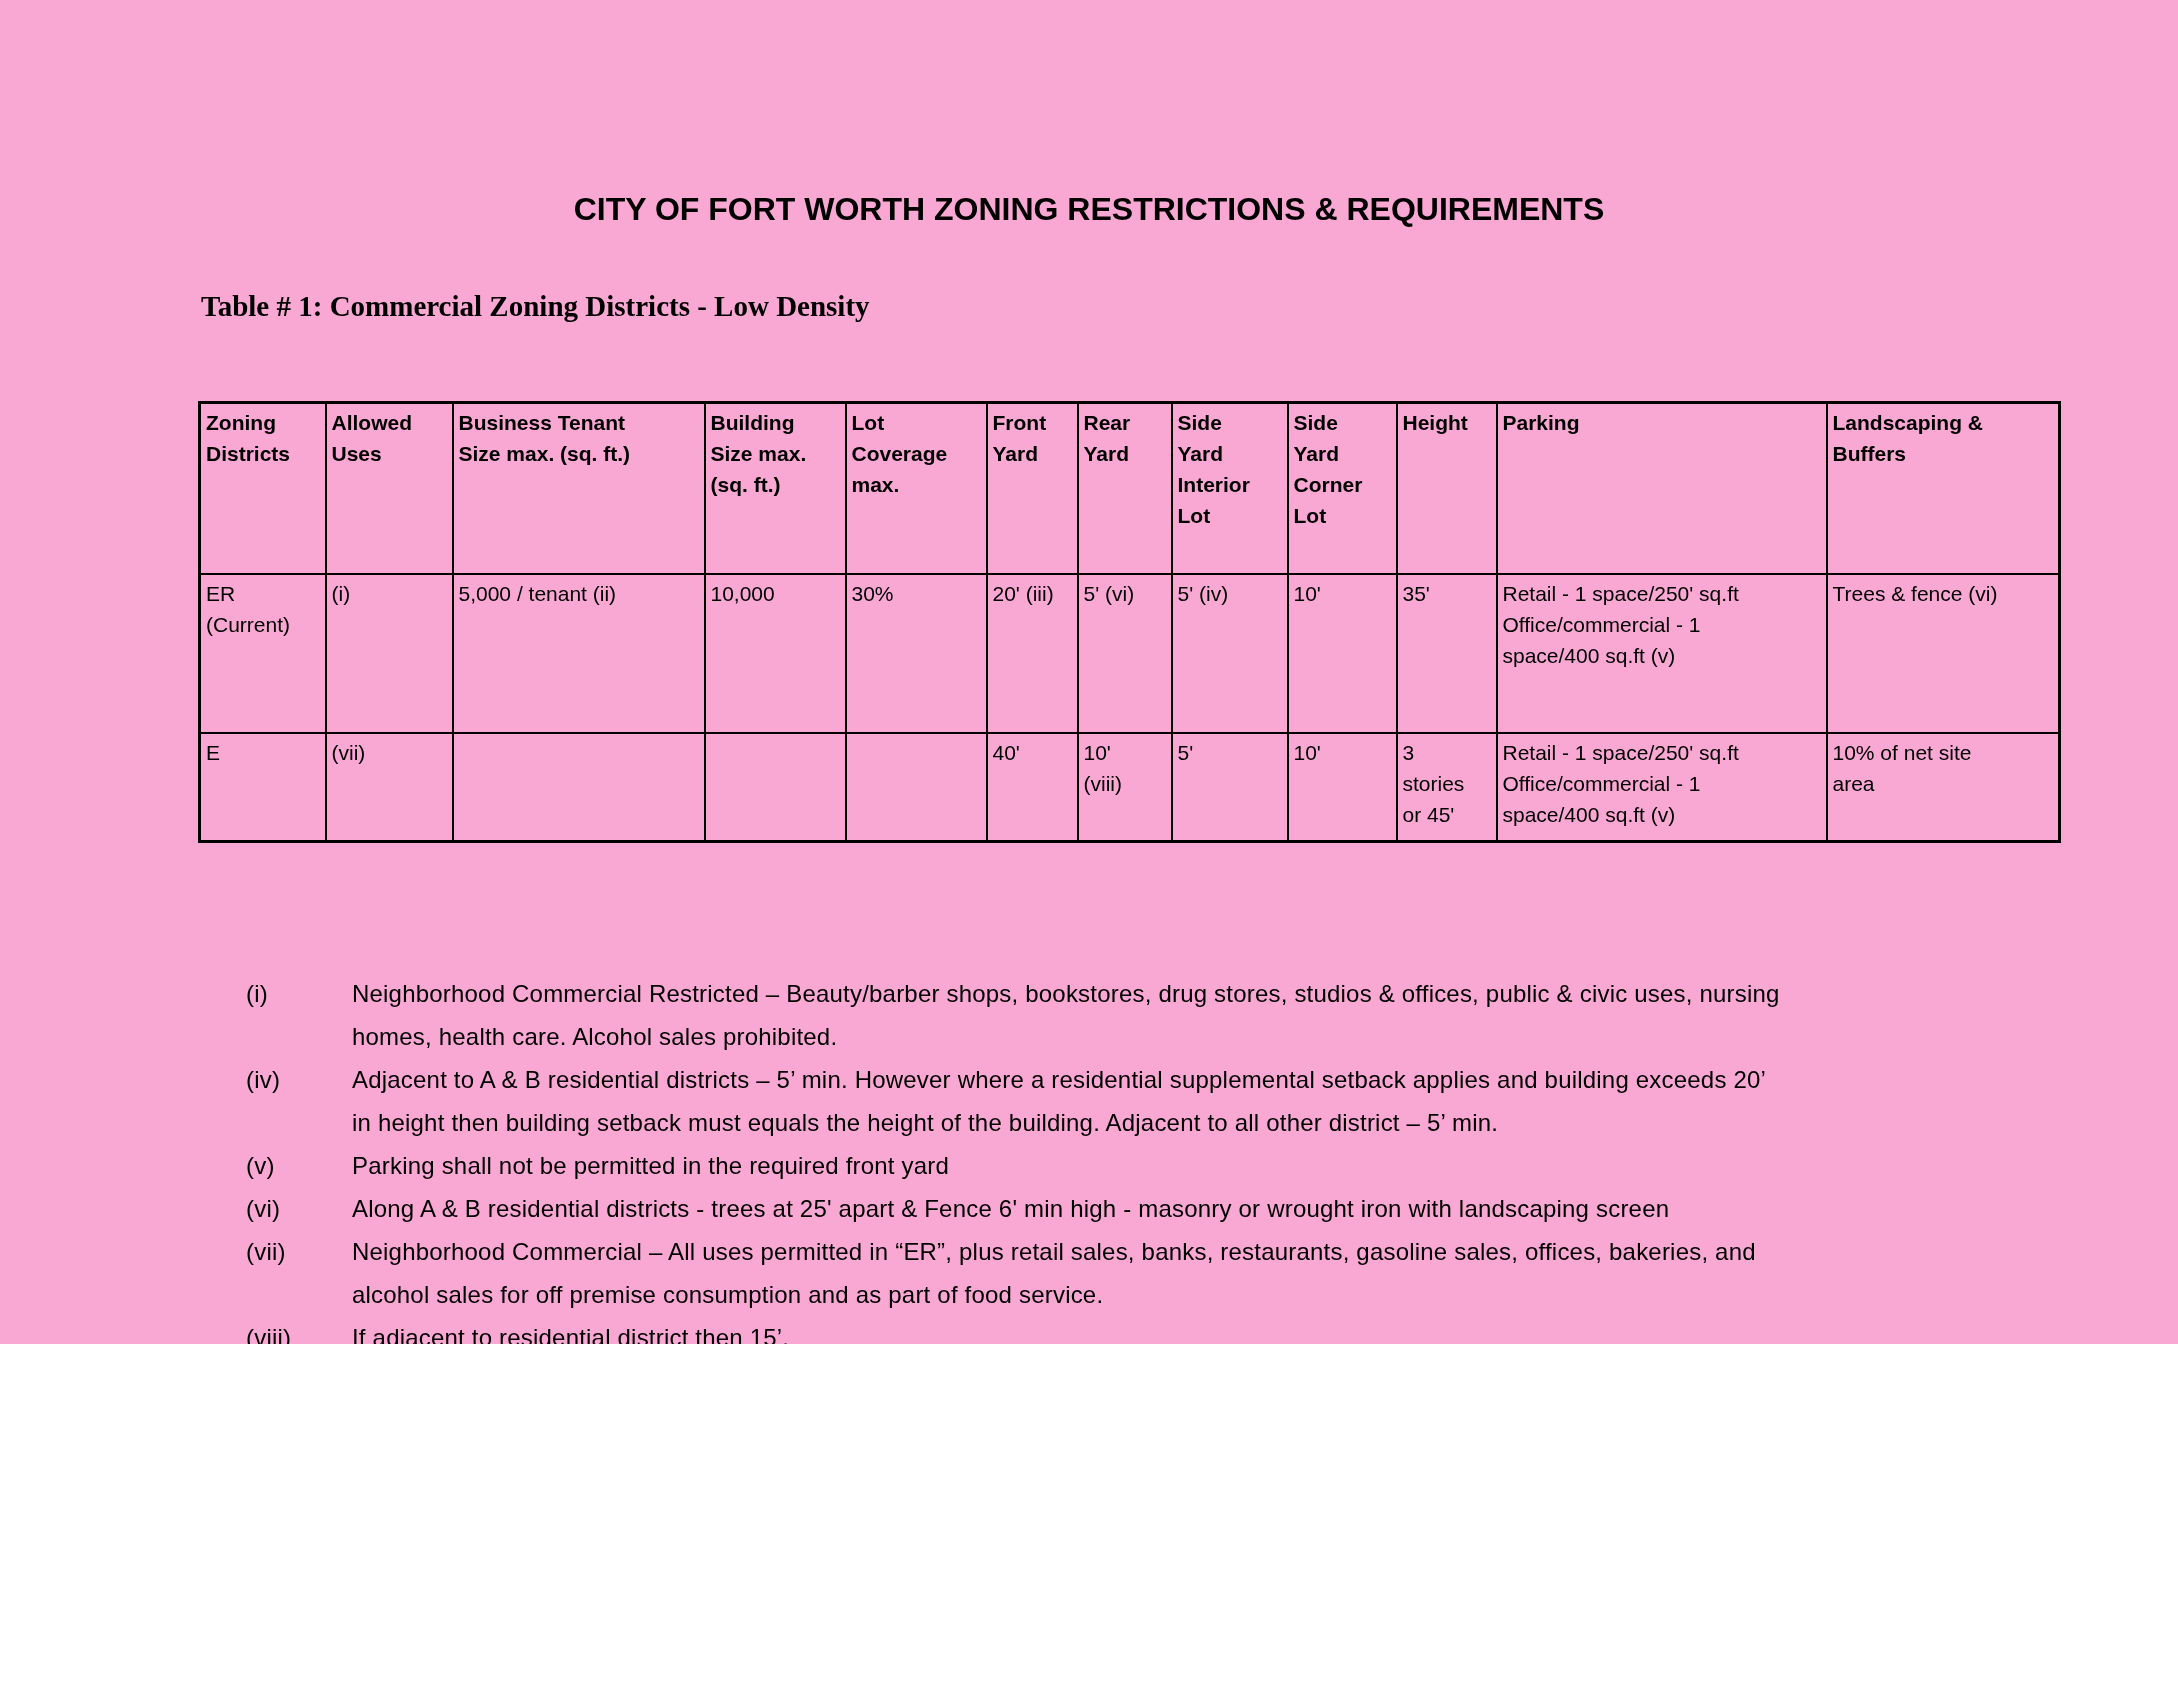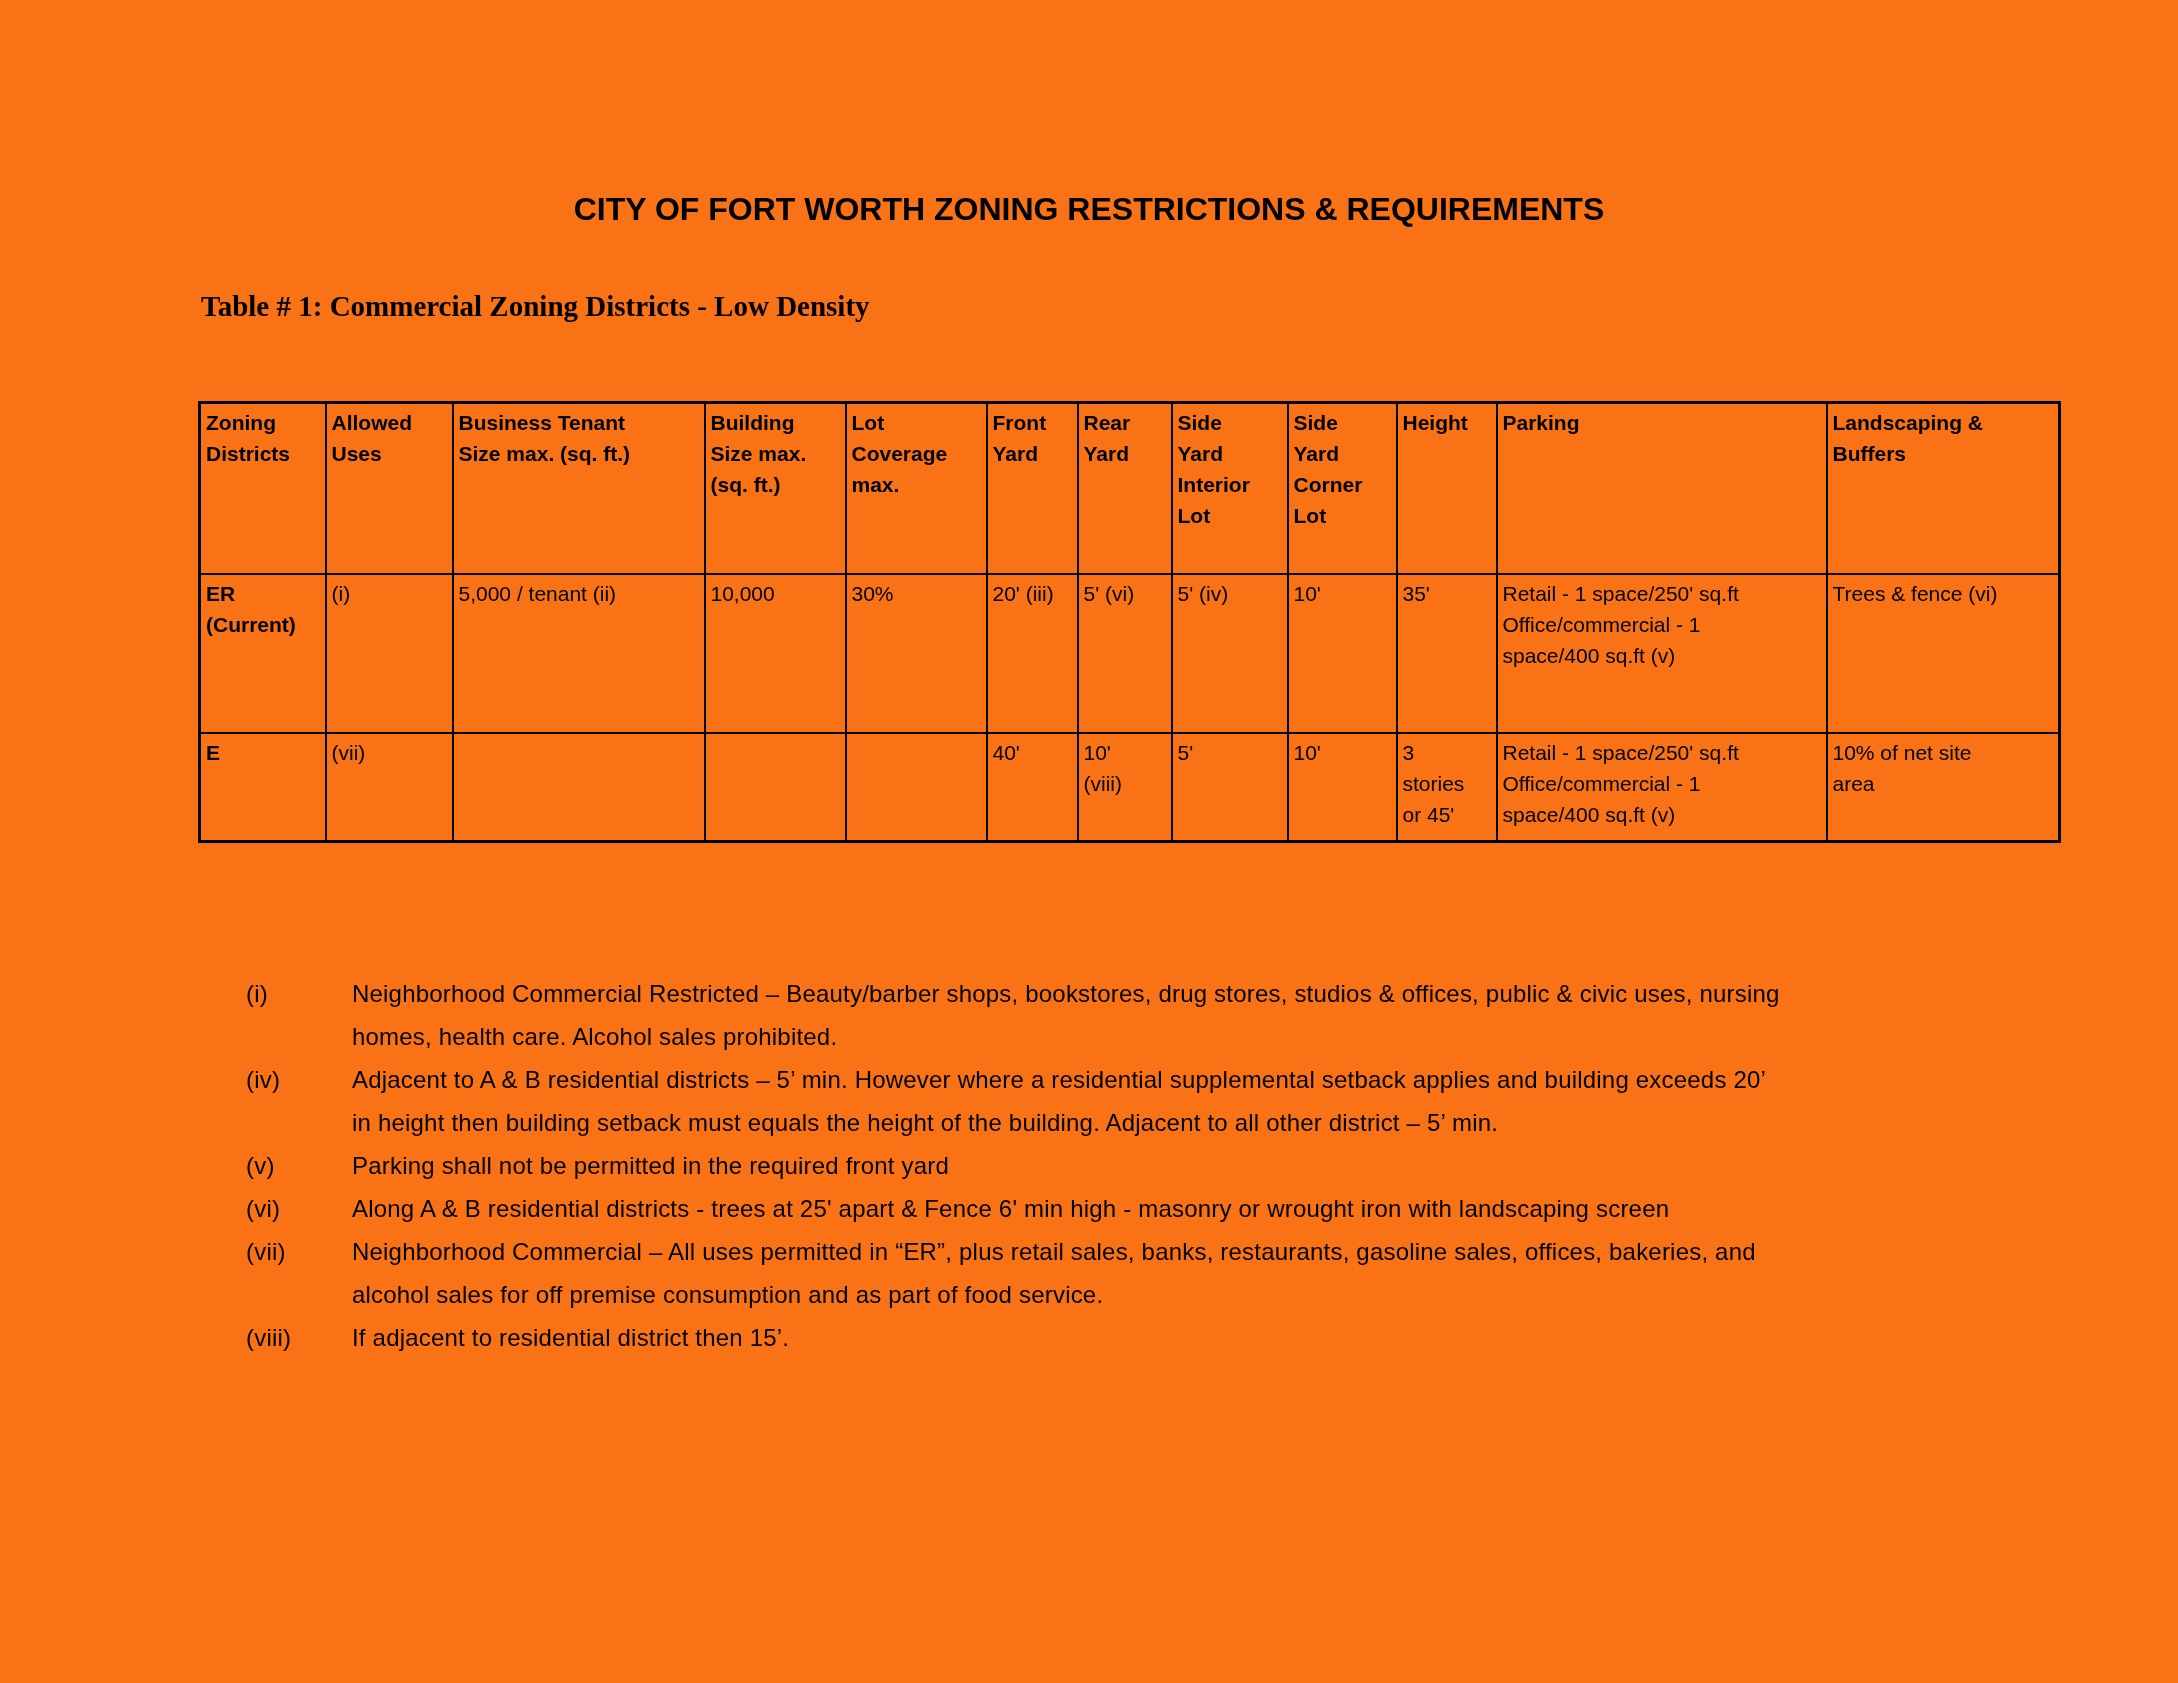--- a/index.html
+++ b/index.html
@@ -3,22 +3,22 @@
 <meta charset="utf-8">
 <style>
   html, body {
     margin: 0;
     padding: 0;
     background: #ffffff;
   }
   .page {
     position: relative;
     width: 2178px;
-    height: 1683px;
-    background: #f97316;
+    height: 1344px;
+    background: #f9a8d4;
     font-family: "Liberation Sans", "DejaVu Sans", sans-serif;
     color: #000000;
     overflow: hidden;
   }
   .doc-title {
     position: absolute;
     top: 191px;
     left: 0;
     width: 100%;
     text-align: center;
@@ -53,21 +53,21 @@
     white-space: pre-line;
     overflow: visible;
   }
   table.zoning th {
     font-weight: bold;
     margin-top: 16px;
   }
   table.zoning tr.header-row   { height: 171px; }
   table.zoning tr.data-row-er  { height: 159px; }
   table.zoning tr.data-row-e   { height: 109px; }
-  table.zoning tbody td:first-child { font-weight: bold; }
+  table.zoning tbody td:first-child { font-weight: normal; }
   .footnotes {
     position: absolute;
     top: 972px;
     left: 246px;
     width: 1772px;
     font-size: 24px;
     line-height: 43px;
     letter-spacing: 0.2px;
   }
   .footnote {

